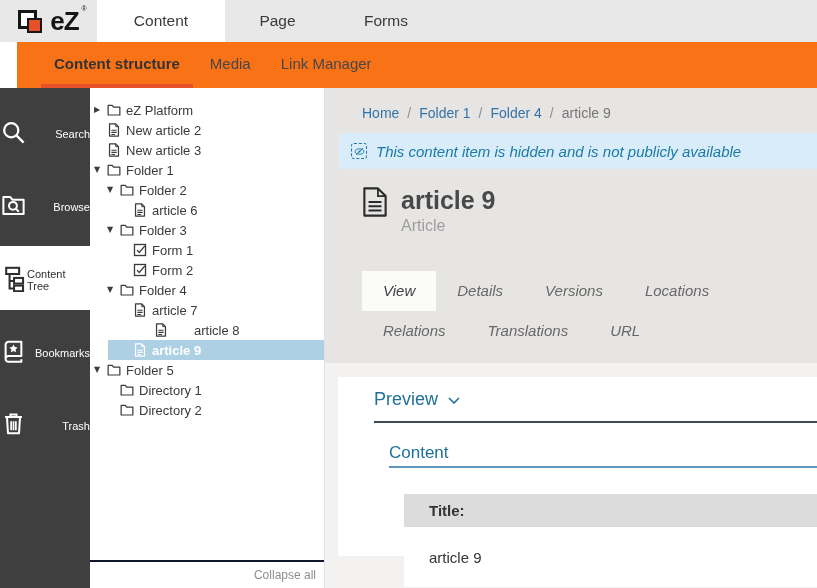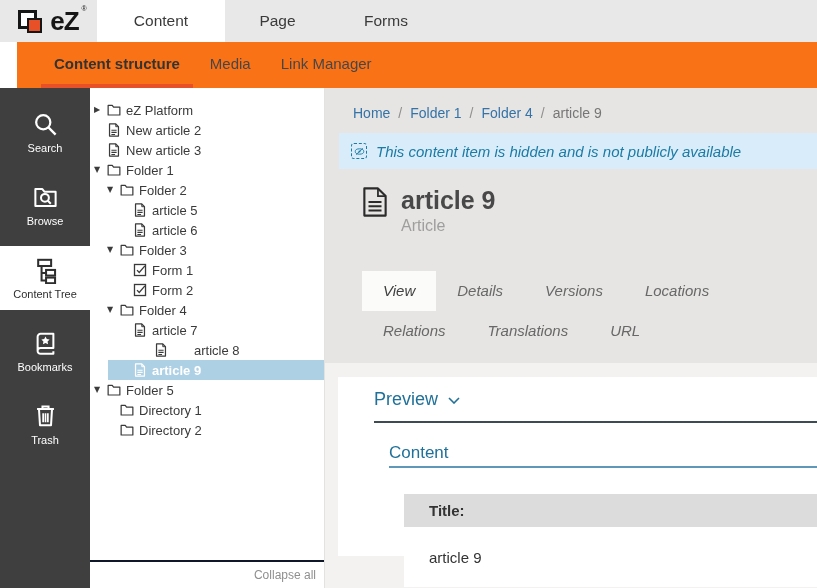--- a/index.html
+++ b/index.html
@@ -20,38 +20,38 @@
   .logo-reg{font-size:7px;position:absolute;top:-1px;right:-7px;font-weight:normal;}
   #topbar-tabs{display:flex;height:42px;}
   .top-tab{height:42px;display:flex;align-items:center;justify-content:center;font-size:15.5px;color:#3a3a3a;cursor:pointer;}
   .top-tab.active{background:#fff;}
   
   .subnav{position:absolute;top:42px;left:17px;width:817px;height:46px;background:#f97316;display:flex;align-items:stretch;padding-left:24px;box-sizing:border-box;}
   .subnav-item{display:flex;align-items:center;padding:0 13px;margin-right:4px;font-size:15px;color:#46464a;cursor:pointer;border-bottom:4px solid transparent;box-sizing:border-box;}
   .subnav-item.active{font-weight:bold;color:#333;border-bottom-color:var(--accent);}
   
   .sidebar{position:absolute;top:88px;left:0;width:90px;height:500px;background:var(--dark);padding-top:12px;box-sizing:border-box;}
-  .side-item{display:flex;flex-direction:column;align-items:center;justify-content:center;height:64px;margin-bottom:9px;color:#fff;cursor:pointer;}
+  .side-item{display:flex;flex-direction:row;align-items:center;justify-content:space-between;height:64px;margin-bottom:9px;color:#fff;cursor:pointer;}
   .side-item.active{background:#fff;color:#2e2e2e;}
   .side-icon svg{width:27px;height:27px;display:block;}
   .side-label{font-size:11px;margin-top:4px;}
   
   .treepanel{position:absolute;top:88px;left:90px;width:235px;height:500px;background:#fff;border-right:1px solid #e3e1e1;box-sizing:border-box;padding-top:12px;}
   .tree-row{height:20px;display:flex;align-items:center;font-size:13px;color:#3a3a3a;cursor:pointer;box-sizing:border-box;}
   .tree-arrow{width:13px;flex:0 0 13px;font-size:8px;color:#3c3c3c;font-family:"DejaVu Sans",sans-serif;line-height:1;}
   .t-icon{flex:0 0 19px;display:flex;align-items:center;}
   .t-icon svg{width:14px;height:14px;display:block;}
   .tree-row.selected{background:linear-gradient(to right,transparent 18px,var(--sel) 18px);color:#fff;font-weight:bold;}
   .tree-row.disabled{color:#c9c9c9;}
   .tree-footer{position:absolute;bottom:0;left:0;width:100%;height:28px;border-top:2px solid #0f172a;box-sizing:border-box;background:#fff;}
   .collapse-all{float:right;margin:6px 8px 0 0;font-size:12px;color:#8f8f8f;cursor:pointer;}
   
   .main{position:absolute;top:88px;left:325px;width:492px;height:500px;}
   .main-header{height:275px;background:var(--hdr);box-sizing:border-box;}
-  .breadcrumb{padding:17px 0 0 28px;font-size:14px;height:19px;}
+  .breadcrumb{padding:17px 0 0 37px;font-size:14px;height:19px;}
   .bc-link{color:var(--link);cursor:pointer;}
   .bc-sep{color:#8f8f8f;margin:0 8px;}
   .bc-current{color:#767676;}
   .notice{margin:9px 0 0 14px;height:36px;background:var(--notice-bg);display:flex;align-items:center;padding-left:12px;box-sizing:border-box;}
   .notice-icon{width:16px;height:16px;border:1px dashed var(--notice-fg);border-radius:3px;color:var(--notice-fg);display:flex;align-items:center;justify-content:center;margin-right:9px;flex:0 0 16px;box-sizing:border-box;}
   .notice-icon svg{width:11px;height:9px;display:block;}
   .notice-text{font-style:italic;font-size:15px;color:var(--notice-fg);}
   .title-row{margin:17px 0 0 37px;display:flex;}
   .title-icon svg{width:26px;height:32px;display:block;color:#2b2b2b;}
   .title-texts{margin-left:13px;}
@@ -204,31 +204,20 @@
       </div>
       <div class="tree-row" style="padding-left: 30px;">
         <span class="tree-arrow"></span>
         <span class="t-icon">
           <svg viewBox="0 0 16 16" fill="none" stroke="currentColor">
             <path d="M2.9 1.1 h7.1 l3.1 3.1 v10.7 H2.9 z" stroke-width="1.4" stroke-linejoin="round"></path>
             <path d="M10 1.1 v3.1 h3.1" stroke-width="1.1"></path>
             <path d="M5 8.3 h6 M5 10.7 h6 M5 13.1 h4.2" stroke-width="1.2"></path>
           </svg>
         </span>
-        <span>article 5</span>
-      </div>
-      <div class="tree-row" style="padding-left: 30px;">
-        <span class="tree-arrow"></span>
-        <span class="t-icon">
-          <svg viewBox="0 0 16 16" fill="none" stroke="currentColor">
-            <path d="M2.9 1.1 h7.1 l3.1 3.1 v10.7 H2.9 z" stroke-width="1.4" stroke-linejoin="round"></path>
-            <path d="M10 1.1 v3.1 h3.1" stroke-width="1.1"></path>
-            <path d="M5 8.3 h6 M5 10.7 h6 M5 13.1 h4.2" stroke-width="1.2"></path>
-          </svg>
-        </span>
         <span>article 6</span>
       </div>
       <div class="tree-row" style="padding-left: 17px;">
         <span class="tree-arrow">▼</span>
         <span class="t-icon">
           <svg viewBox="0 0 16 14" fill="none" stroke="currentColor" stroke-width="1.4" stroke-linejoin="round">
             <path d="M1.3 12.7 V1.8 h4.7 l1.5 2 h7.2 V12.7 z"></path>
           </svg>
         </span>
         <span>Folder 3</span>

